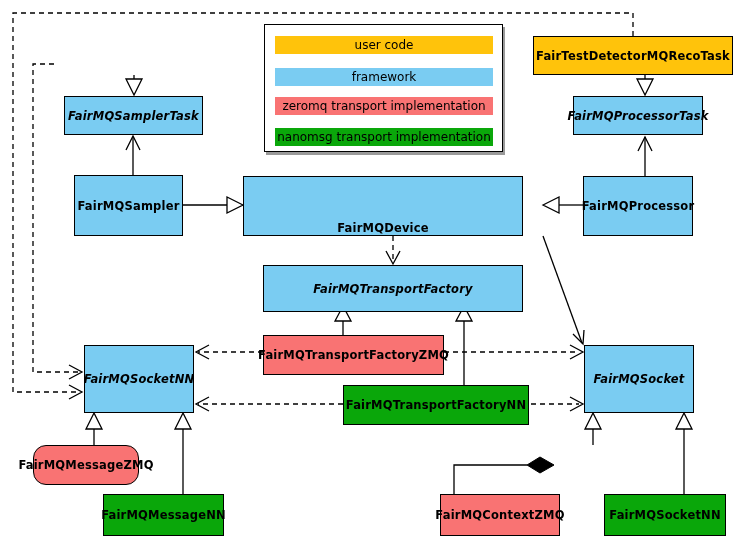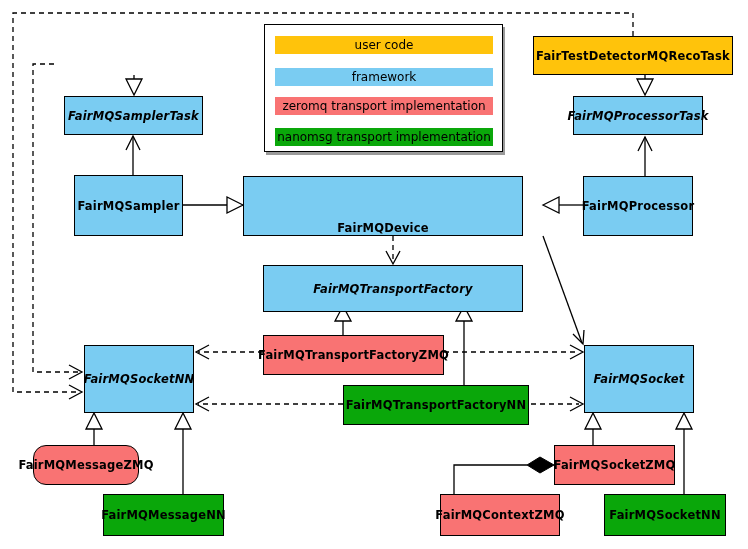--- a/index.html
+++ b/index.html
@@ -128,20 +128,17 @@
     </div>
   <div class="node" style="left: 33px; top: 445px; width: 106px; height: 40px; background: rgb(249, 115, 115); border-radius: 13px;">
       <span>FairMQMessageZMQ</span>
     </div>
   <div class="node" style="left: 103px; top: 494px; width: 121px; height: 42px; background: rgb(10, 167, 10);">
       <span>FairMQMessageNN</span>
     </div>
   <div class="node" style="left: 394px; top: 494px; width: 120px; height: 42px; background: rgb(249, 115, 115); margin-left: 46px;">
       <span>FairMQContextZMQ</span>
     </div>
-  <div class="node" style="left: 554px; top: 445px; width: 121px; height: 40px; background: rgb(249, 115, 115);">
-      <span>FairMQSocketZMQ</span>
-    </div>
   <div class="node" style="left: 604px; top: 494px; width: 122px; height: 42px; background: rgb(10, 167, 10);">
       <span>FairMQSocketNN</span>
     </div>
 
 </div>
 
 </body></html>

